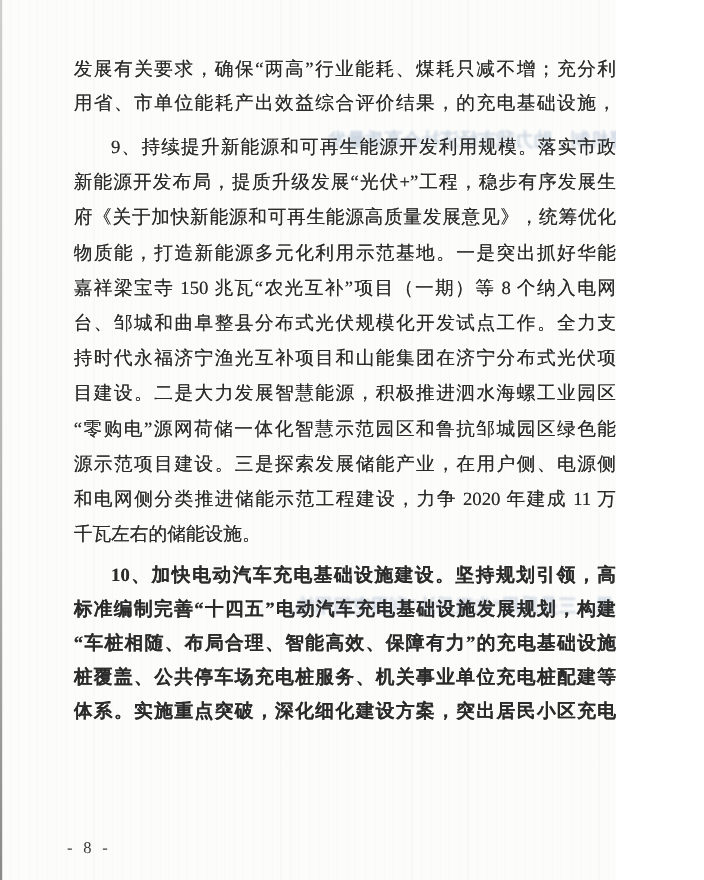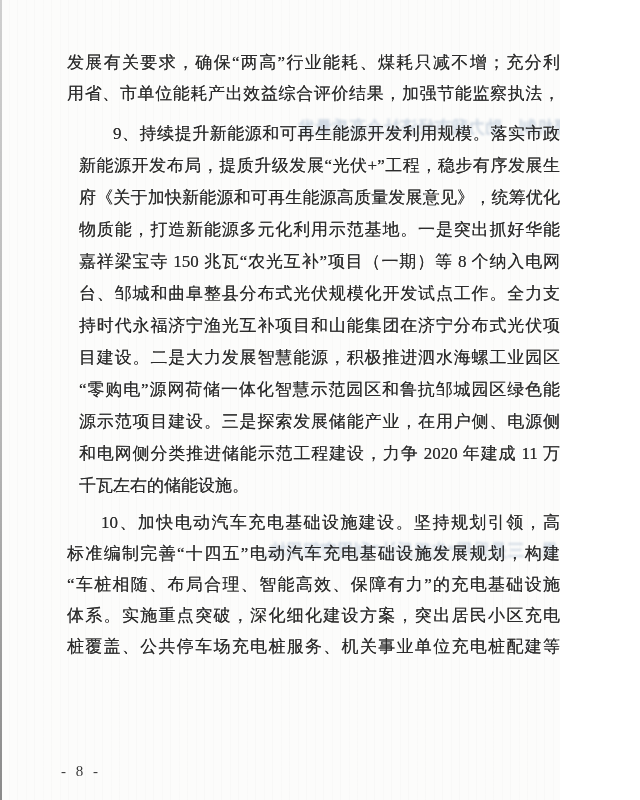--- a/index.html
+++ b/index.html
@@ -31,31 +31,31 @@
   .text-body {
     position: absolute;
     left: 67px;
     top: 47px;
     width: 493px;
     font-size: 17px;
     text-shadow: 0 0 0.4px rgba(35,35,35,0.75);
   }
   .para { margin: 0; padding: 0; }
   .para-9  { margin-top: 9px; }
-  .para-10 { margin-top: 5px; }
+  .para-10 { margin-top: 5px; font-weight: bold; }
   .line {
     height: 31px;
     line-height: 31px;
     white-space: nowrap;
     text-align: justify;
     text-align-last: justify;
     text-justify: inter-character;
     overflow: hidden;
   }
-  .para-9 .line { height: 32px; line-height: 32px; margin-left: 12px; }
+  .para-9 .line { height: 32px; line-height: 32px; }
   .line.indent { padding-left: 34px; }
   .line.end {
     text-align-last: left;
     white-space: normal;
   }
   .page-number {
     position: absolute;
     left: 61px;
     top: 763px;
     font-size: 15px;
@@ -87,21 +87,21 @@
 
   <div class="scan-edge-left"></div>
 
   <div class="bleed bleed-1">监督机制，助力我市经济社会高质量发</div>
   <div class="bleed bleed-2">果。三是采用“先租后让”利用空闲用地。</div>
 
   <div class="text-body">
 
     <div class="para para-a">
       <div class="line">发展有关要求，确保“两高”行业能耗、煤耗只减不增；充分利</div>
-      <div class="line">用省、市单位能耗产出效益综合评价结果，加强节能监察执法，</div>
+      <div class="line">用省、市单位能耗产出效益综合评价结果，的充电基础设施，</div>
     </div>
 
     <div class="para para-9">
       <div class="line indent">9、持续提升新能源和可再生能源开发利用规模。落实市政</div>
       <div class="line">新能源开发布局，提质升级发展“光伏+”工程，稳步有序发展生</div>
       <div class="line">府《关于加快新能源和可再生能源高质量发展意见》，统筹优化</div>
       <div class="line">物质能，打造新能源多元化利用示范基地。一是突出抓好华能</div>
       <div class="line">嘉祥梁宝寺 150 兆瓦“农光互补”项目（一期）等 8 个纳入电网</div>
       <div class="line">台、邹城和曲阜整县分布式光伏规模化开发试点工作。全力支</div>
       <div class="line">持时代永福济宁渔光互补项目和山能集团在济宁分布式光伏项</div>
@@ -109,21 +109,21 @@
       <div class="line">“零购电”源网荷储一体化智慧示范园区和鲁抗邹城园区绿色能</div>
       <div class="line">源示范项目建设。三是探索发展储能产业，在用户侧、电源侧</div>
       <div class="line">和电网侧分类推进储能示范工程建设，力争 2020 年建成 11 万</div>
       <div class="line end">千瓦左右的储能设施。</div>
     </div>
 
     <div class="para para-10">
       <div class="line indent">10、加快电动汽车充电基础设施建设。坚持规划引领，高</div>
       <div class="line">标准编制完善“十四五”电动汽车充电基础设施发展规划，构建</div>
       <div class="line">“车桩相随、布局合理、智能高效、保障有力”的充电基础设施</div>
+      <div class="line">桩覆盖、公共停车场充电桩服务、机关事业单位充电桩配建等</div>
       <div class="line">体系。实施重点突破，深化细化建设方案，突出居民小区充电</div>
-      <div class="line">桩覆盖、公共停车场充电桩服务、机关事业单位充电桩配建等</div>
     </div>
 
   </div>
 
   <div class="page-number">- 8 -</div>
 
 </div>
 
 </body></html>

